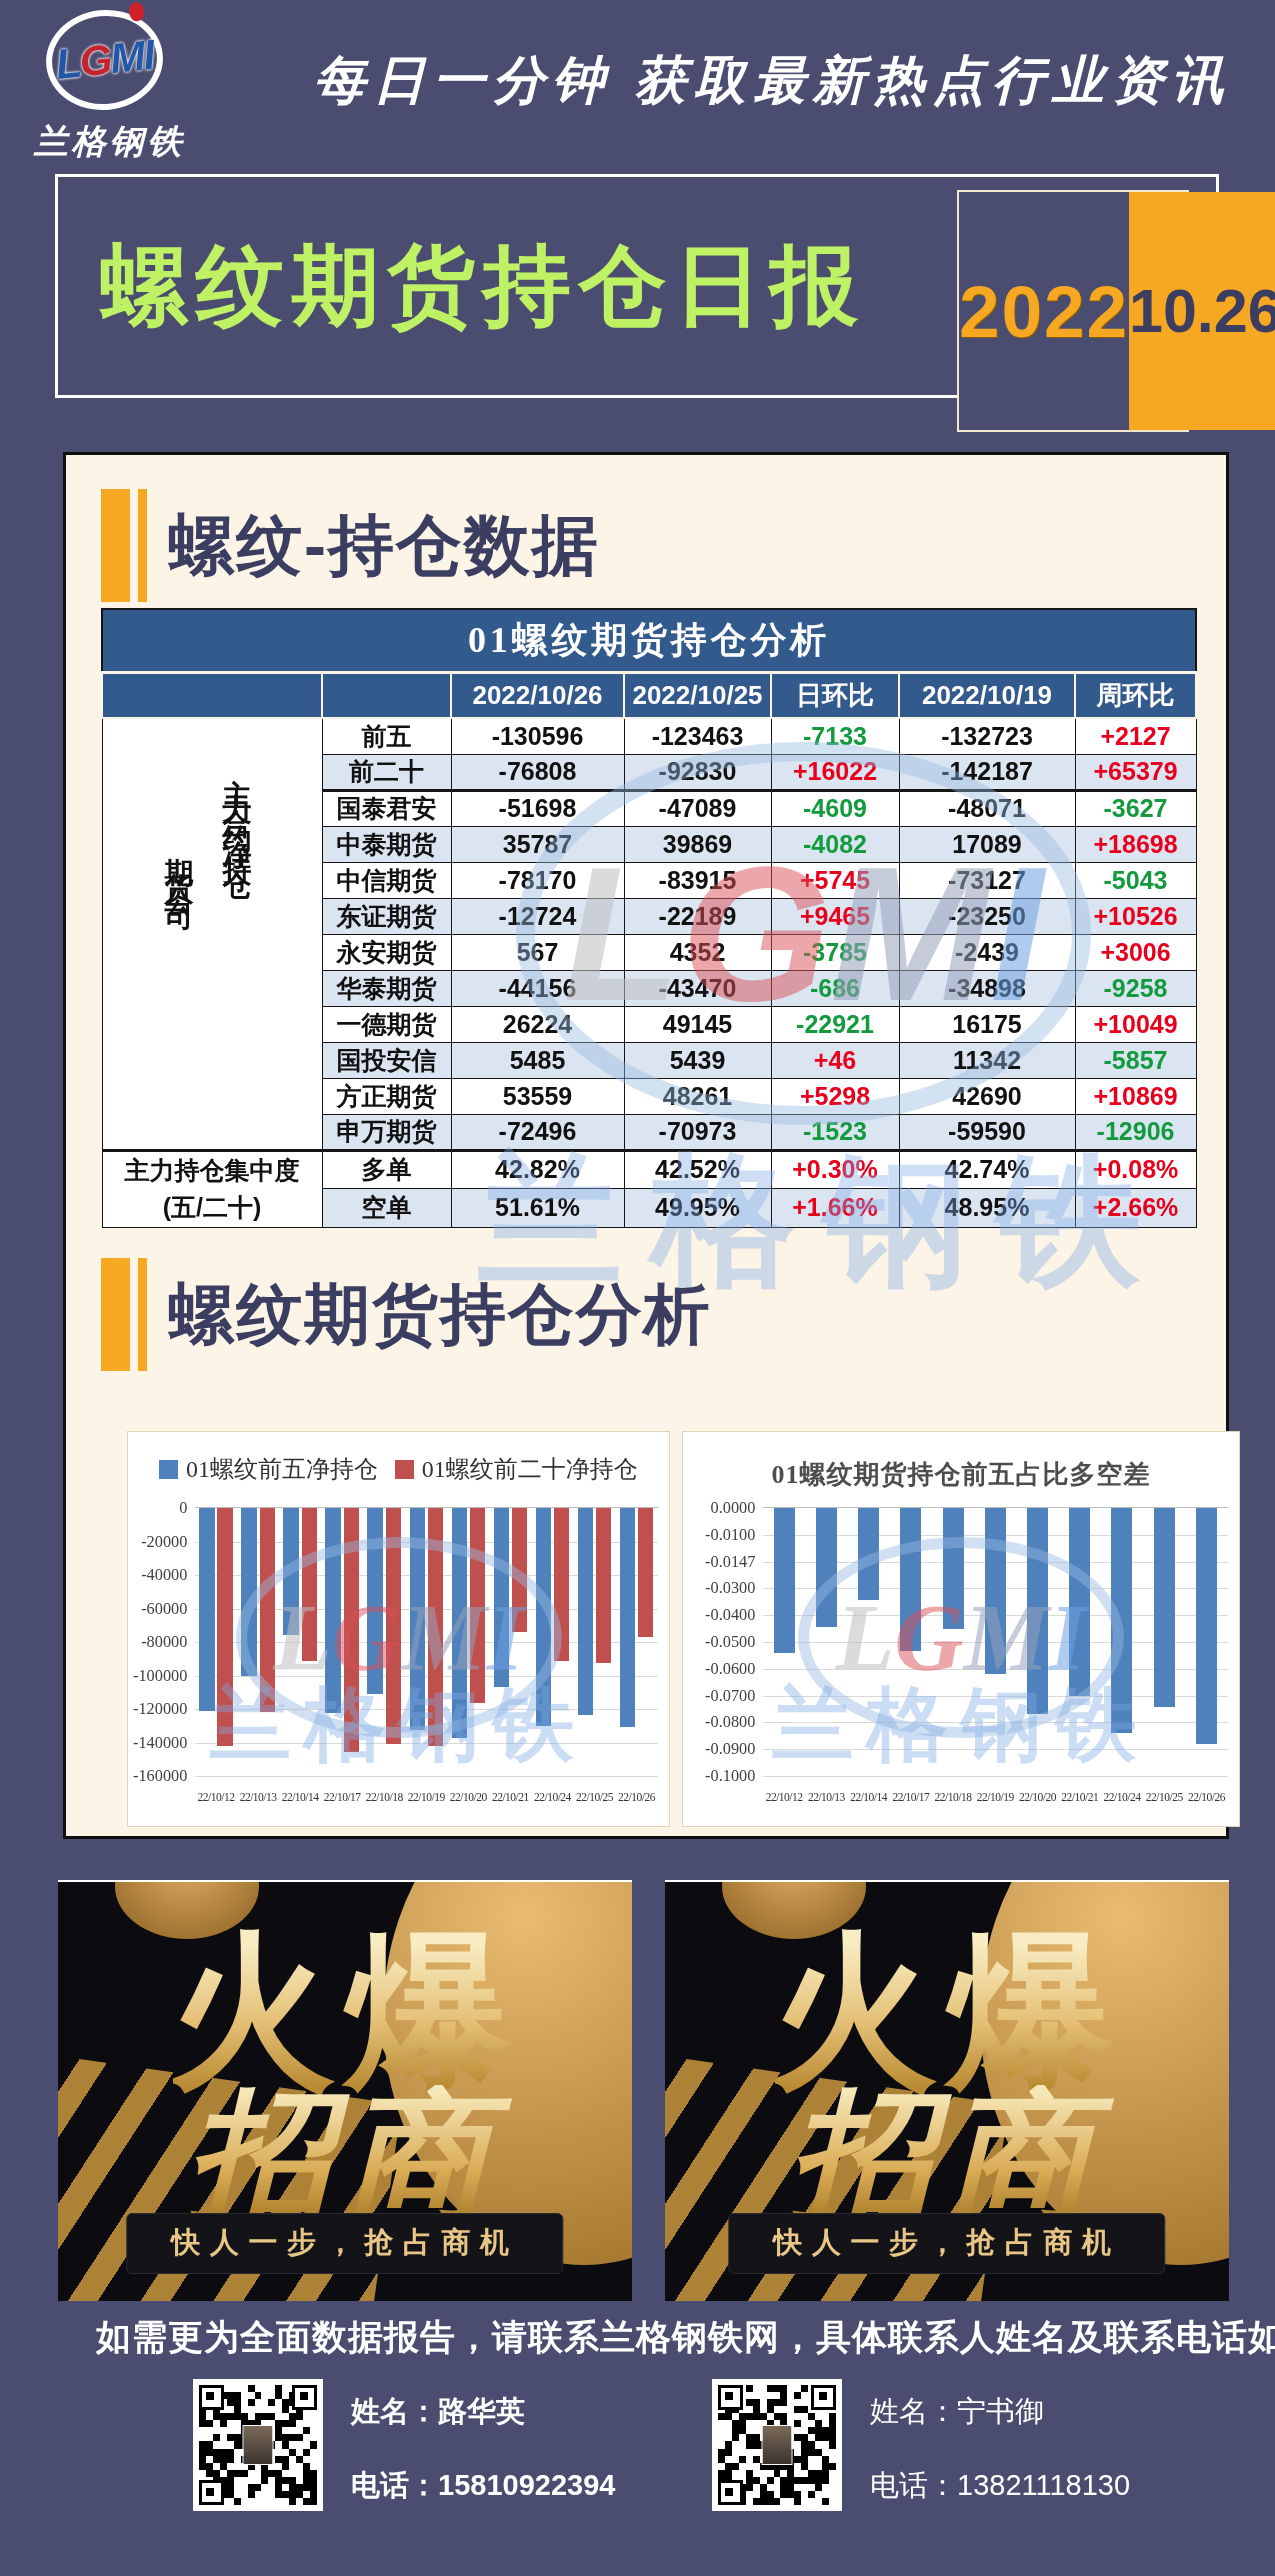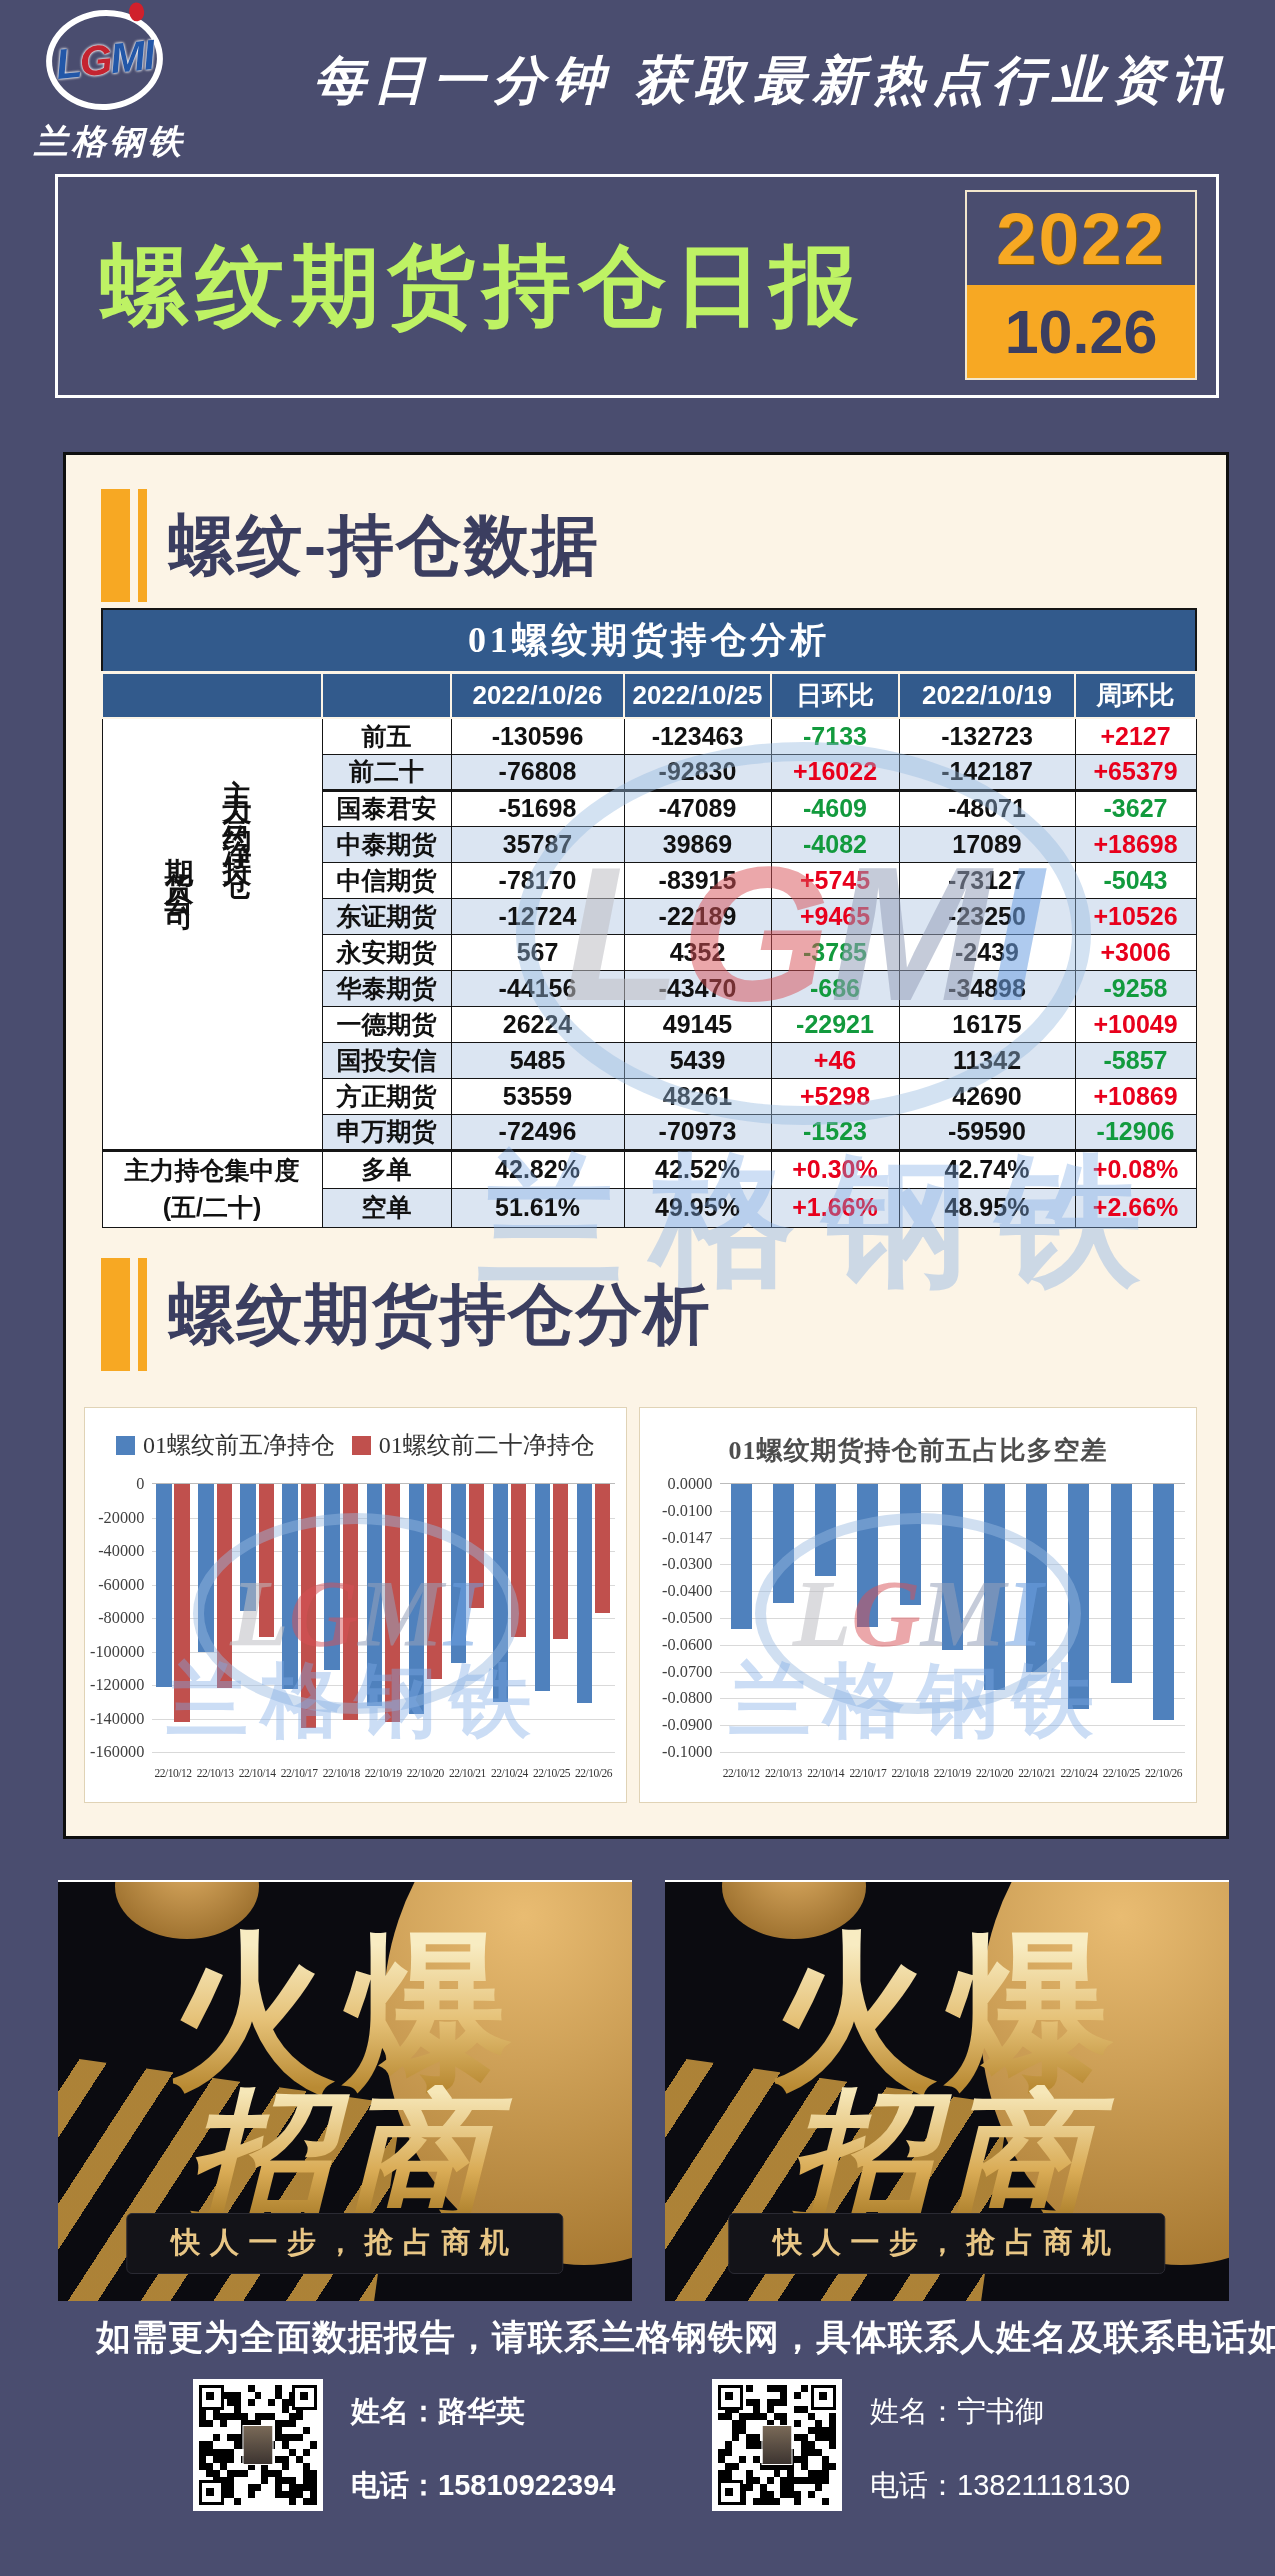--- a/index.html
+++ b/index.html
@@ -20,22 +20,22 @@
     font-style:italic; letter-spacing:3.8px; text-align:left; }
   .slogan { position:absolute; left:278px; right:9.6px; top:46px; color:#fff;
     font-size:52px; font-weight:900; font-style:italic; letter-spacing:7.7px;
     text-align:center; white-space:nowrap; }
 
   
   .title-banner { position:absolute; left:55px; top:174px; width:1164px; height:224px;
     border:3.8px solid #ffffff; background:#4a4d6f; }
   .title-banner .main-title { position:absolute; left:42px; top:50%; transform:translateY(-50%);
     color:#bef264; font-size:88px; font-weight:900; letter-spacing:7.7px; white-space:nowrap; }
-  .date-badge { position:absolute; right:19px; top:13.4px; width:232px; height:190px;
-    border:2.9px solid #f3e7cd; display:flex; flex-direction:column; }
+  .date-badge { position:absolute; right:27px; top:13.4px; width:232px; height:242px;
+    border:2.9px solid #f3e7cd; display:flex; }
   .date-badge .y { flex:1; display:flex; align-items:center; justify-content:center;
     background:#4a4d6f; color:#f7a823; font-size:73px; font-weight:900; letter-spacing:1.9px;
     text-shadow:1px 1px 0 #8a5c00; }
   .date-badge .md { flex:1; display:flex; align-items:center; justify-content:center;
     background:#f7a823; color:#3b3e60; font-size:61px; font-weight:900; }
 
   
   .card { position:absolute; left:63px; top:452px; width:1166px; height:1387px;
     background:#fcf4e6; border:3.8px solid #0f0f0f; }
   .sec-head { position:absolute; left:35px; height:115px; display:flex; align-items:center; }
@@ -65,22 +65,22 @@
   .ptable td[data-tone="up"] { color:#e8001c; }
   .ptable td[data-tone="down"] { color:#129a3d; }
   .ptable tr.thick-top td { border-top:3.8px solid #151515; }
   .vlab { position:absolute; writing-mode:vertical-rl; text-orientation:upright;
     font-size:29px; font-weight:700; color:#111; letter-spacing:15.3px; white-space:nowrap; }
   #vlab-right { left:115px; top:36px; }
   #vlab-left  { left:57px;  top:115px; }
   .conc-cell { font-size:27px; line-height:1.5; }
 
   
-  .chart { position:absolute; top:952px; height:396px; background:#fff;
-    border:1px solid #e0d3b6; font-family:"Liberation Serif", serif; }
+  .chart { position:absolute; top:976px; height:396px; background:#fff;
+    border:1px solid #e0d3b6; font-family:"Liberation Serif", serif;margin-left:43px; }
   #chart-left { left:18px; width:543px; }
   #chart-right { left:573px; width:558px; }
   .chart .legend { position:absolute; top:21px; left:0; right:0; display:flex;
     justify-content:center; gap:17px; font-size:24px; color:#333; }
   .chart .legend .li { display:flex; align-items:center; gap:7.7px; white-space:nowrap; }
   .chart .legend .sw { width:19px; height:19px; display:inline-block; }
   .chart .ctitle { position:absolute; top:25px; left:0; right:0; text-align:center;
     font-size:26px; font-weight:600; color:#4d4d4d; letter-spacing:1px; }
   .chart .plot { position:absolute; top:75px; bottom:50px; right:11.5px; border-top:1px solid #bbb; }
   #chart-left  .plot { left:67px; }

